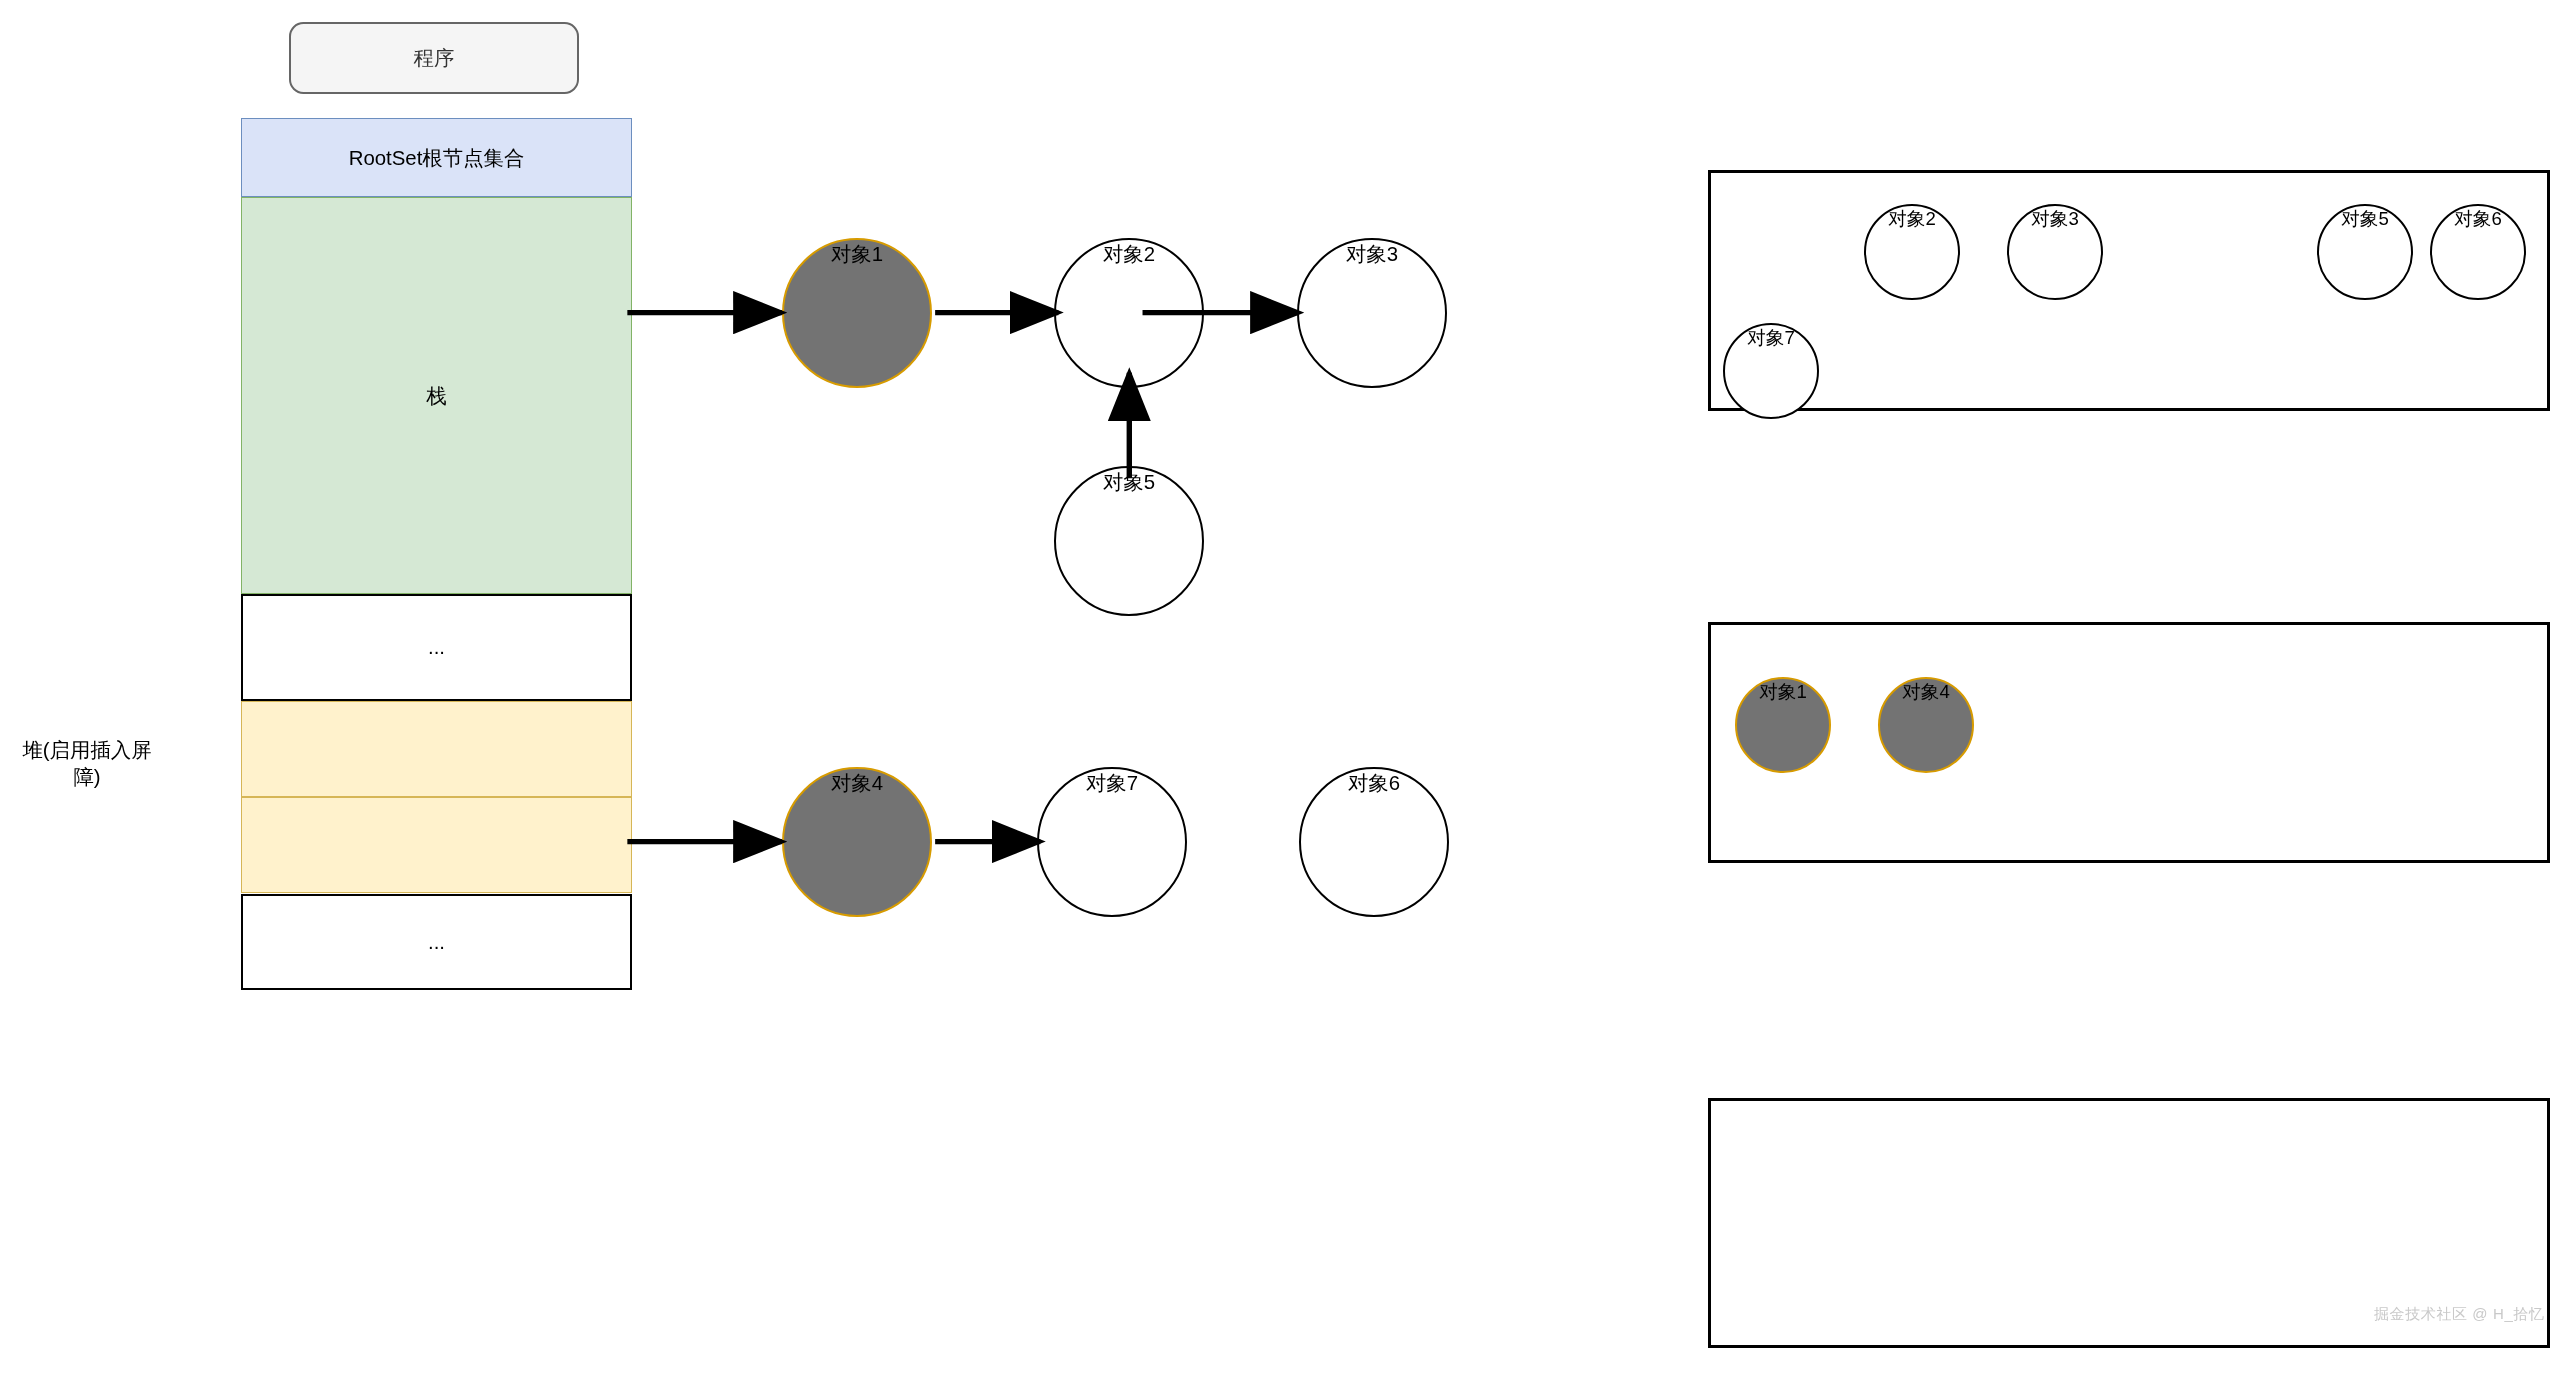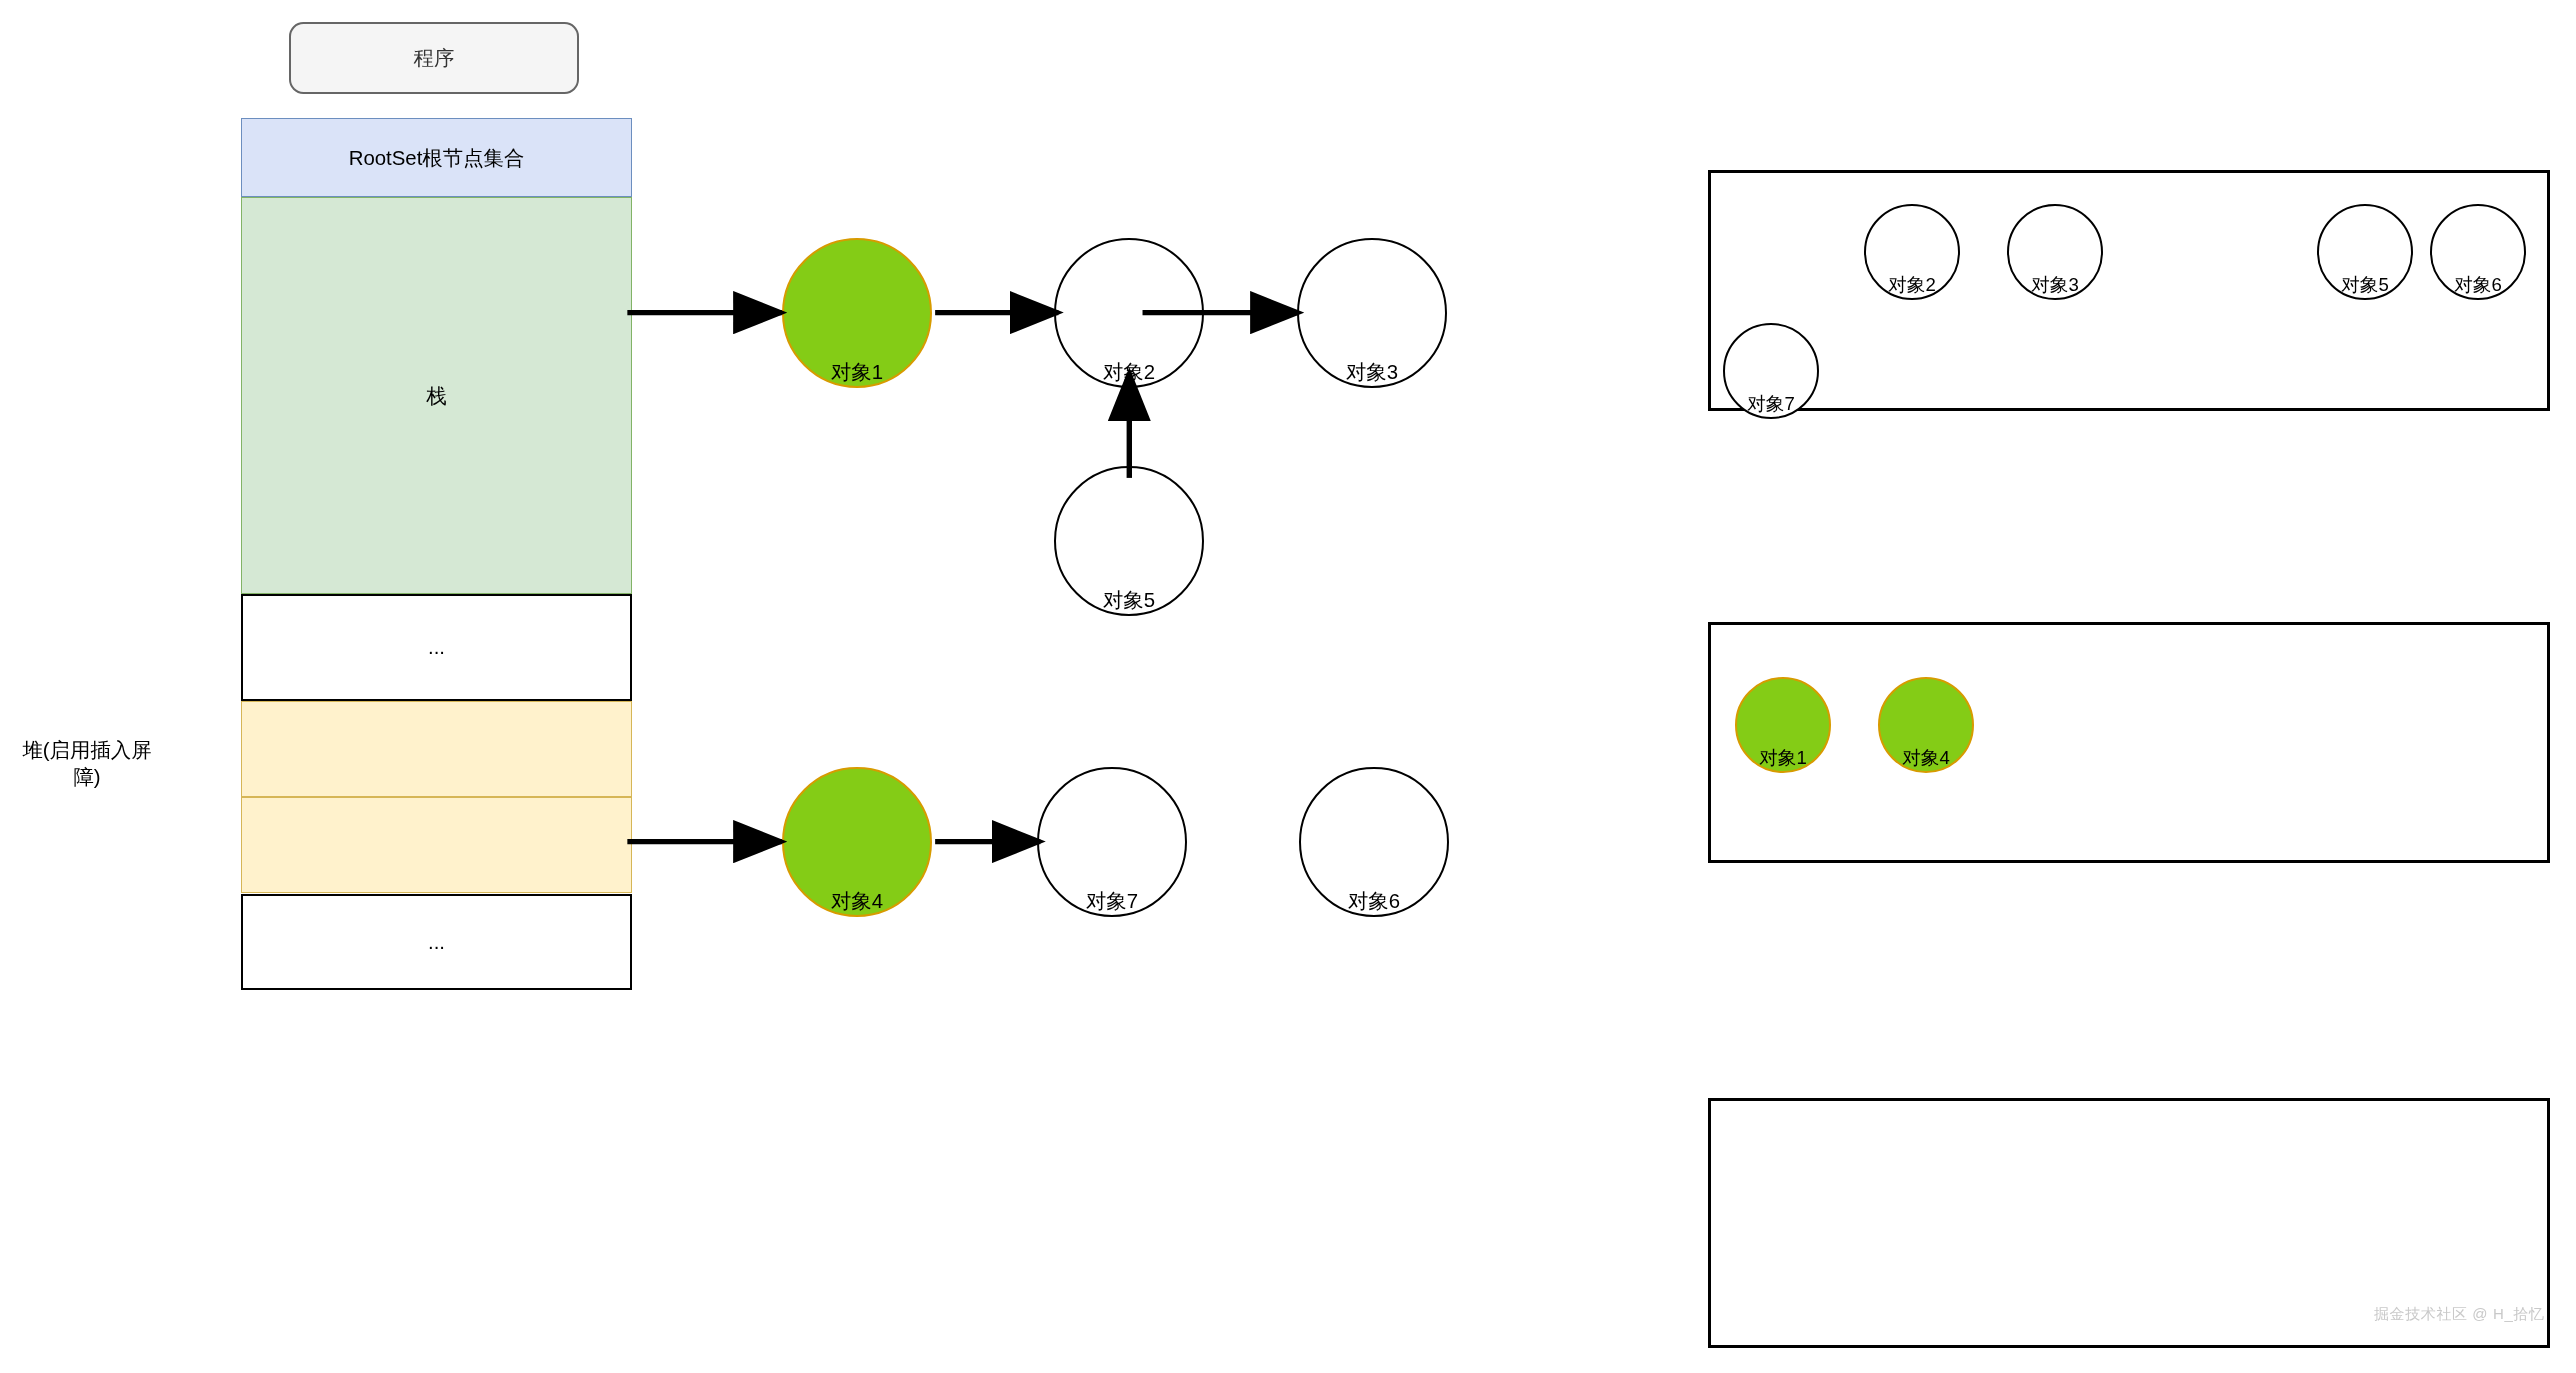--- a/index.html
+++ b/index.html
@@ -46,30 +46,30 @@
   }
   .mem-root   { background: #dae3f8; border: 1.8px solid #6c8ebf; }
   .mem-stack  { background: #d5e8d4; border: 1.8px solid #82b366; }
   .mem-plain  { background: #ffffff; border: 2.4px solid #000000; }
   .mem-yellow { background: #fff2cc; border: 1.8px solid #d6b656; }
 
   
   .obj {
     border-radius: 50%;
     display: flex;
-    align-items: flex-end;
+    align-items: flex-start;
     justify-content: center;
     text-align: center;
     font-size: 20.4px;
     color: #000000;
     background: #ffffff;
     border: 2.4px solid #000000;
   }
   .obj-grey {
-    background: #84cc16;
+    background: #737373;
     border: 2.4px solid #d79b00;
   }
   .obj-sm { font-size: 18.6px; border-width: 2.4px; }
 
   
   .panel {
     background: #ffffff;
     border: 3px solid #000000;
   }
 

